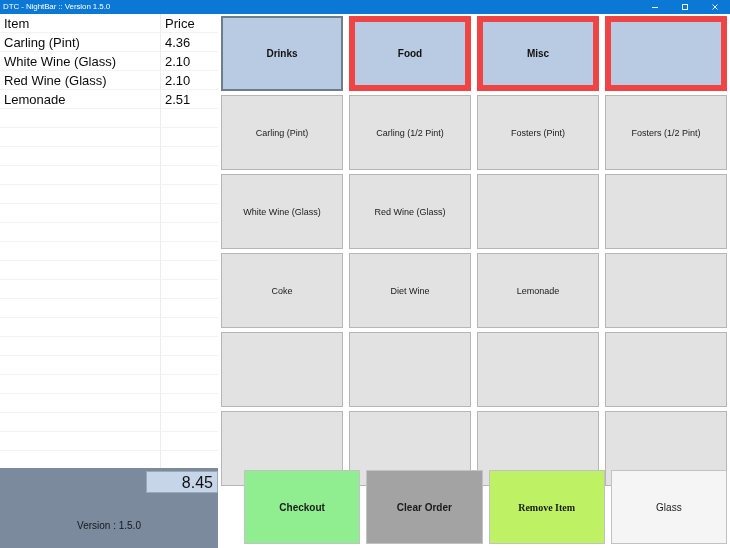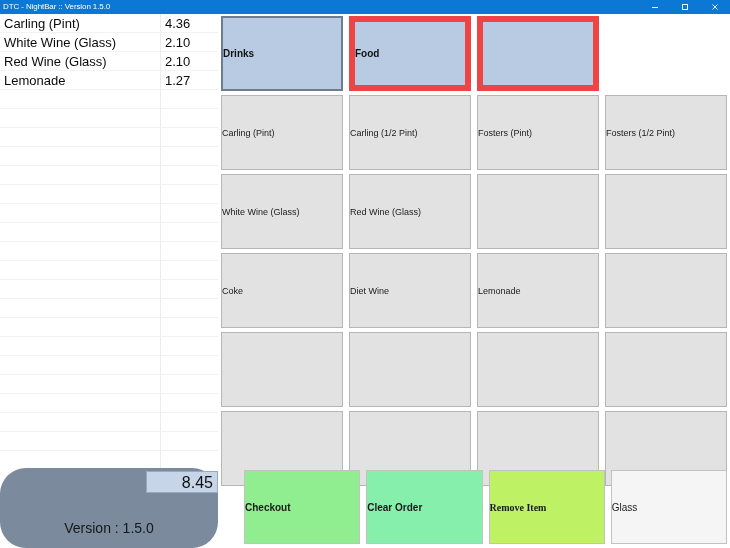--- a/index.html
+++ b/index.html
@@ -93,41 +93,40 @@
     background: #ececec;
   }
 
   
   .total-panel {
     position: absolute;
     left: 0; top: 468px;
     width: 218px;
     height: 80px;
     background: #7b8a9c;
-    border-radius: 26px;
   }
   .total-field {
     position: absolute;
     left: 146px; top: 3px;
     width: 72px;
     height: 22px;
     background: #c7d5e8;
     border: 1px solid #9aa8ba;
     text-align: right;
     font-size: 16px;
     color: #101010;
     line-height: 21px;
     padding-right: 4px;
   }
   .version-text {
     position: absolute;
     left: 0; top: 52px;
     width: 218px;
     text-align: center;
-    font-size: 14px;
+    font-size: 10px;
     color: #14181c;
   }
 
   
   .right-panel {
     position: absolute;
     left: 218px; top: 14px;
     width: 512px;
     height: 534px;
     background: #ffffff;
@@ -141,20 +140,21 @@
     grid-template-columns: repeat(4, 1fr);
   }
 
   .cell {
     height: 75px;
     margin: 2px 3px;
     border: 1px solid #b6b6b6;
     background: #e2e2e2;
     display: flex;
     align-items: center;
+    justify-content: center;
     font-size: 9px;
     color: #1a1a1a;
     text-align: center;
     overflow: hidden;
   }
 
   
   .tabrow .cell {
     background: #b9cbe3;
     border: 6px solid #ef4444;
@@ -175,21 +175,21 @@
     grid-template-columns: repeat(4, 1fr);
     padding-left: 23px;
   }
   .actionrow .cell {
     height: 74px;
     font-weight: bold;
     font-size: 10px;
     border: 1px solid #c2c2c2;
   }
   .cell.green  { background: #90ee90; }
-  .cell.orange { background: #86efac; }
+  .cell.orange { background: #a3a3a3; }
   .cell.red    { background: #bef264; font-family: Liberation Serif, serif; }
   .cell.white  { background: #f5f5f5; font-weight: normal; }
 </style>
 </head>
 <body>
 
 <div id="app">
 
   <div class="titlebar">
     <div class="titlebar-text">DTC - NightBar :: Version 1.5.0</div>
@@ -210,34 +210,38 @@
             <line x1="7.5" y1="2.5" x2="2.5" y2="7.5" stroke="#e8f1fa" stroke-width="1"></line>
           </svg>
       </div>
     </div>
   </div>
 
   <div class="order-panel">
     <div class="grid-divider"></div>
     <div id="order-rows">
         <div class="order-row">
+          <div class="col-item">Item</div>
+          <div class="col-price">Price</div>
+        </div>
+        <div class="order-row">
           <div class="col-item">Carling (Pint)</div>
           <div class="col-price">4.36</div>
         </div>
         <div class="order-row">
           <div class="col-item">White Wine (Glass)</div>
           <div class="col-price">2.10</div>
         </div>
         <div class="order-row">
           <div class="col-item">Red Wine (Glass)</div>
           <div class="col-price">2.10</div>
         </div>
         <div class="order-row">
           <div class="col-item">Lemonade</div>
-          <div class="col-price">1.27</div>
+          <div class="col-price">2.51</div>
         </div>
         <div class="order-row">
           <div class="col-item"></div>
           <div class="col-price"></div>
         </div>
         <div class="order-row">
           <div class="col-item"></div>
           <div class="col-price"></div>
         </div>
         <div class="order-row">
@@ -318,20 +322,23 @@
 
   <div class="right-panel">
     <div class="btn-grid tabrow" id="tab-row">
         <div class="cell selected">
           <span>Drinks</span>
         </div>
         <div class="cell">
           <span>Food</span>
         </div>
         <div class="cell">
+          <span>Misc</span>
+        </div>
+        <div class="cell">
           <span></span>
         </div>
       </div>
     <div class="btn-grid" id="product-grid" style="top:79px;">
         <div class="cell">
           <span>Carling (Pint)</span>
         </div>
         <div class="cell">
           <span>Carling (1/2 Pint)</span>
         </div>

